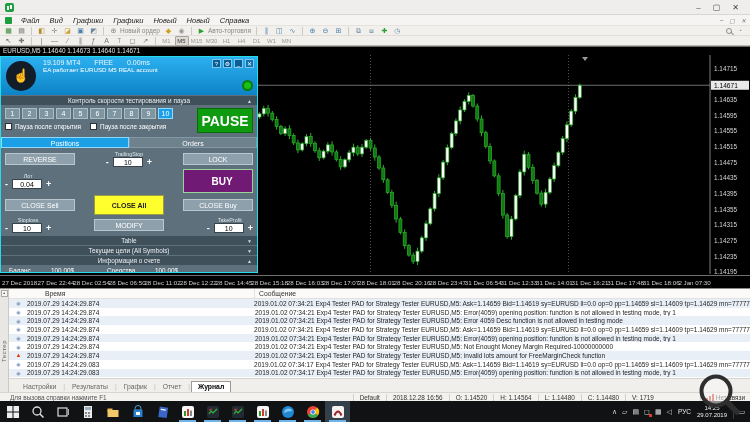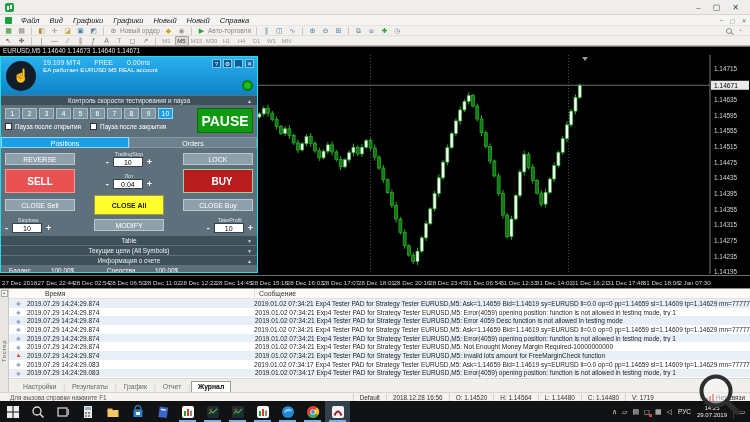--- a/index.html
+++ b/index.html
@@ -79,21 +79,21 @@
   .ptab { flex:1; text-align:center; font-size:7px; line-height:11px; color:#fff; background:#6e828d;
     border:1px solid #8299a5; }
   .ptab.active { background:#1ba0e8; border-color:#8fd9ff; }
   #ctrls { padding:1px 4px 0 4px; flex:none; }
   .crow { display:flex; align-items:center; justify-content:space-between; margin-top:2px; }
   .gbtn { background:#8da0ab; border:1px solid #bac7ce; color:#fff; font-size:7px; text-align:center;
     width:70px; height:12px; line-height:11px; }
   .bigbtn { width:70px; height:24px; font-size:10px; font-weight:bold; color:#fff;
     text-align:center; line-height:23px; }
   #sell { background:#e85252; border:1px solid #f09a9a; }
-  #buy  { background:#b91c1c; border:1px solid #9ad49a;padding-left:8px; }
+  #buy  { background:#701a75; border:1px solid #9ad49a;padding-left:8px; }
   #closeall { width:70px; height:20px; background:#ffff2d; border:1px solid #9b9b44; color:#222;
     font-size:7px; font-weight:bold; text-align:center; line-height:19px; }
   .stepcol { display:flex; flex-direction:column; align-items:center; }
   .steplabel { font-size:5.4px; color:#dde7ec; line-height:6px; }
   .stepper { display:flex; align-items:center; gap:4px; color:#fff; font-size:9px; font-weight:bold; }
   .stepval { width:30px; height:10px; background:#fff; color:#000; font-size:7px; font-weight:normal;
     text-align:center; line-height:10px; border:1px solid #39444a; }
   #acct { padding:2px 0 0 8px; font-size:6.4px; color:#fff; flex:none; }
   .acrow { display:flex; line-height:7.5px; }
   .ac1 { width:42px; } .ac2 { width:56px; } .ac3 { width:48px; } .ac4 { flex:1; }
@@ -499,21 +499,20 @@
         <div class="steplabel">TrailingStop</div>
         <div class="stepper">
           <span>-</span>
           <span class="stepval">10</span>
           <span>+</span>
         </div>
       </div>
       <div class="gbtn">LOCK</div>
     </div>
     <div class="crow">
-      <div class="bigbtn" id="sell">SELL</div>
       <div class="stepcol">
         <div class="steplabel">Лот</div>
         <div class="stepper">
           <span>-</span>
           <span class="stepval">0.04</span>
           <span>+</span>
         </div>
       </div>
       <div class="bigbtn" id="buy">BUY</div>
     </div>

